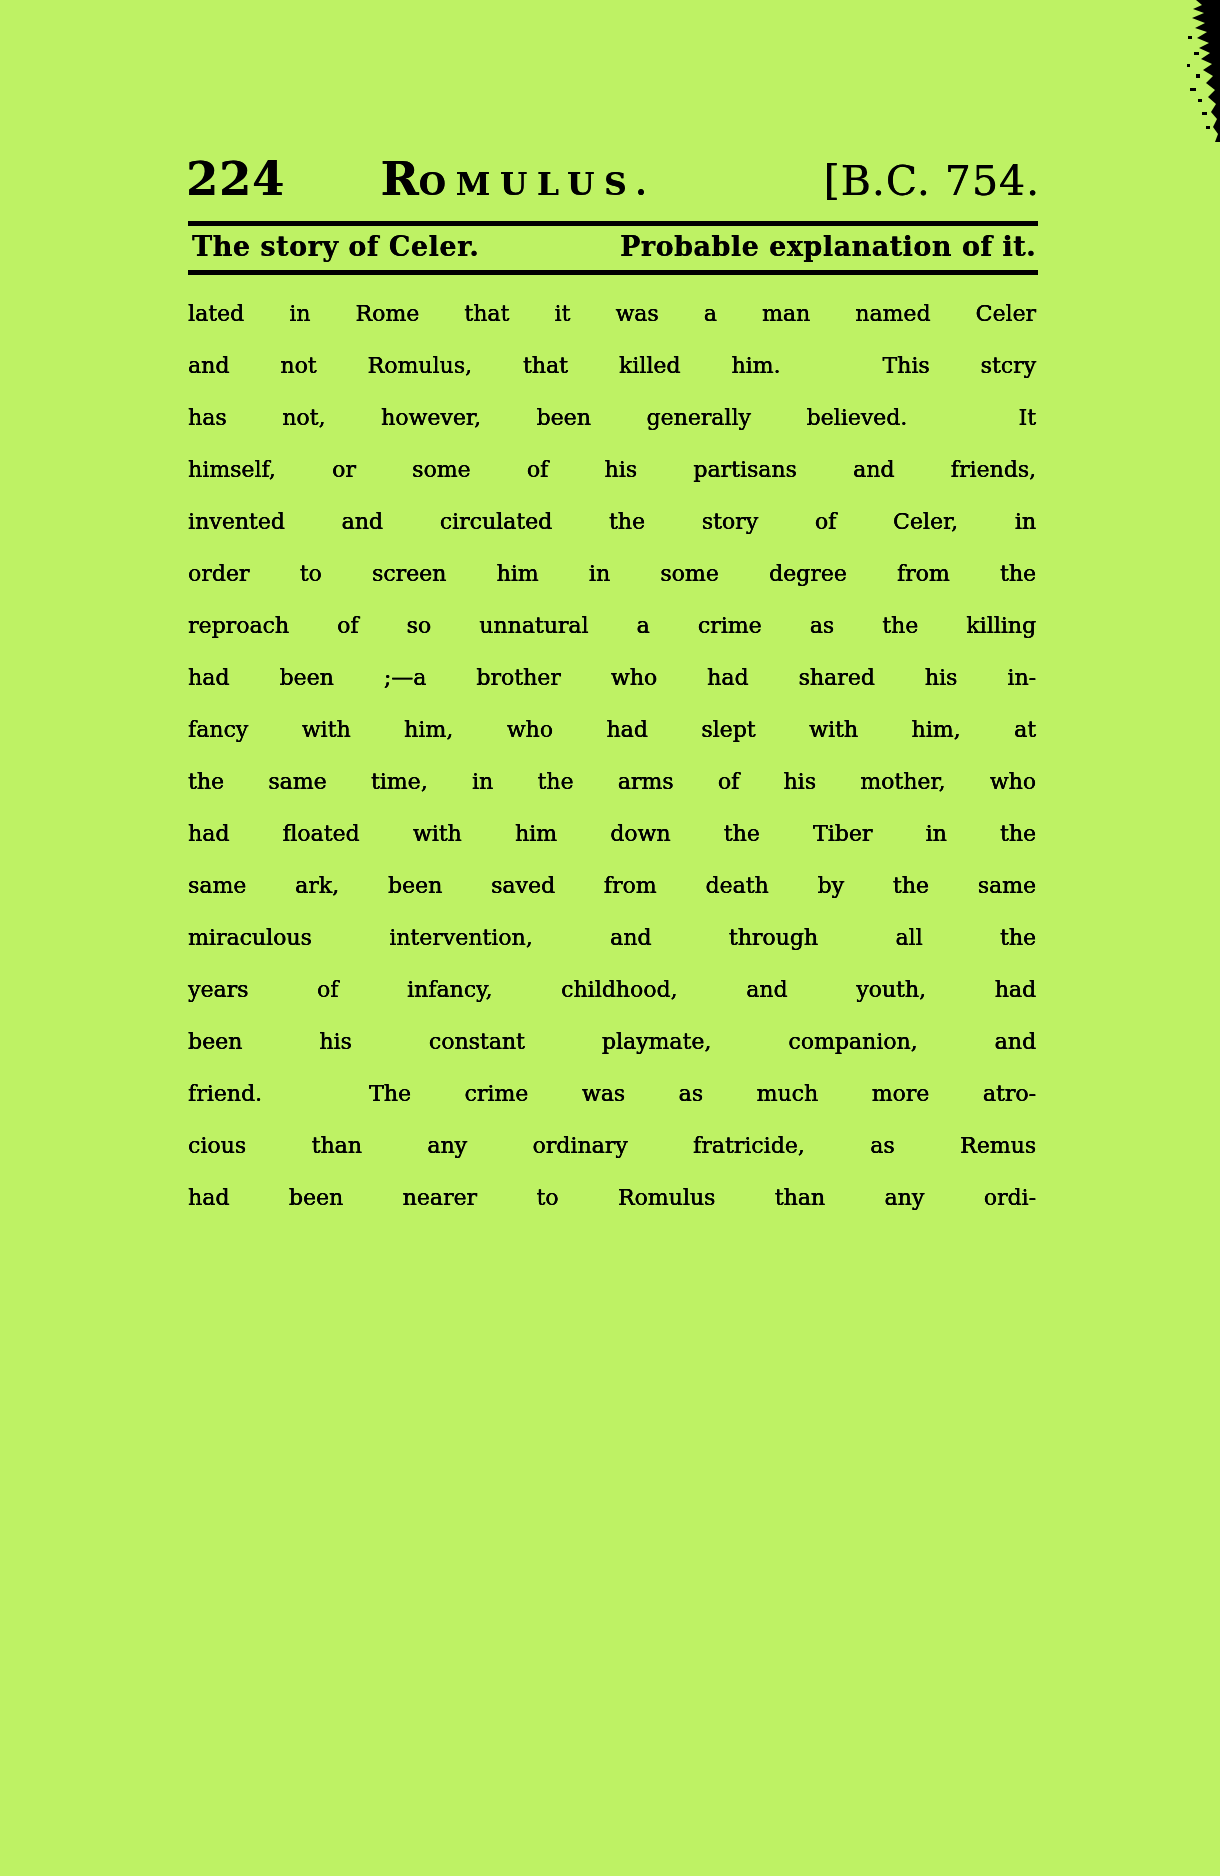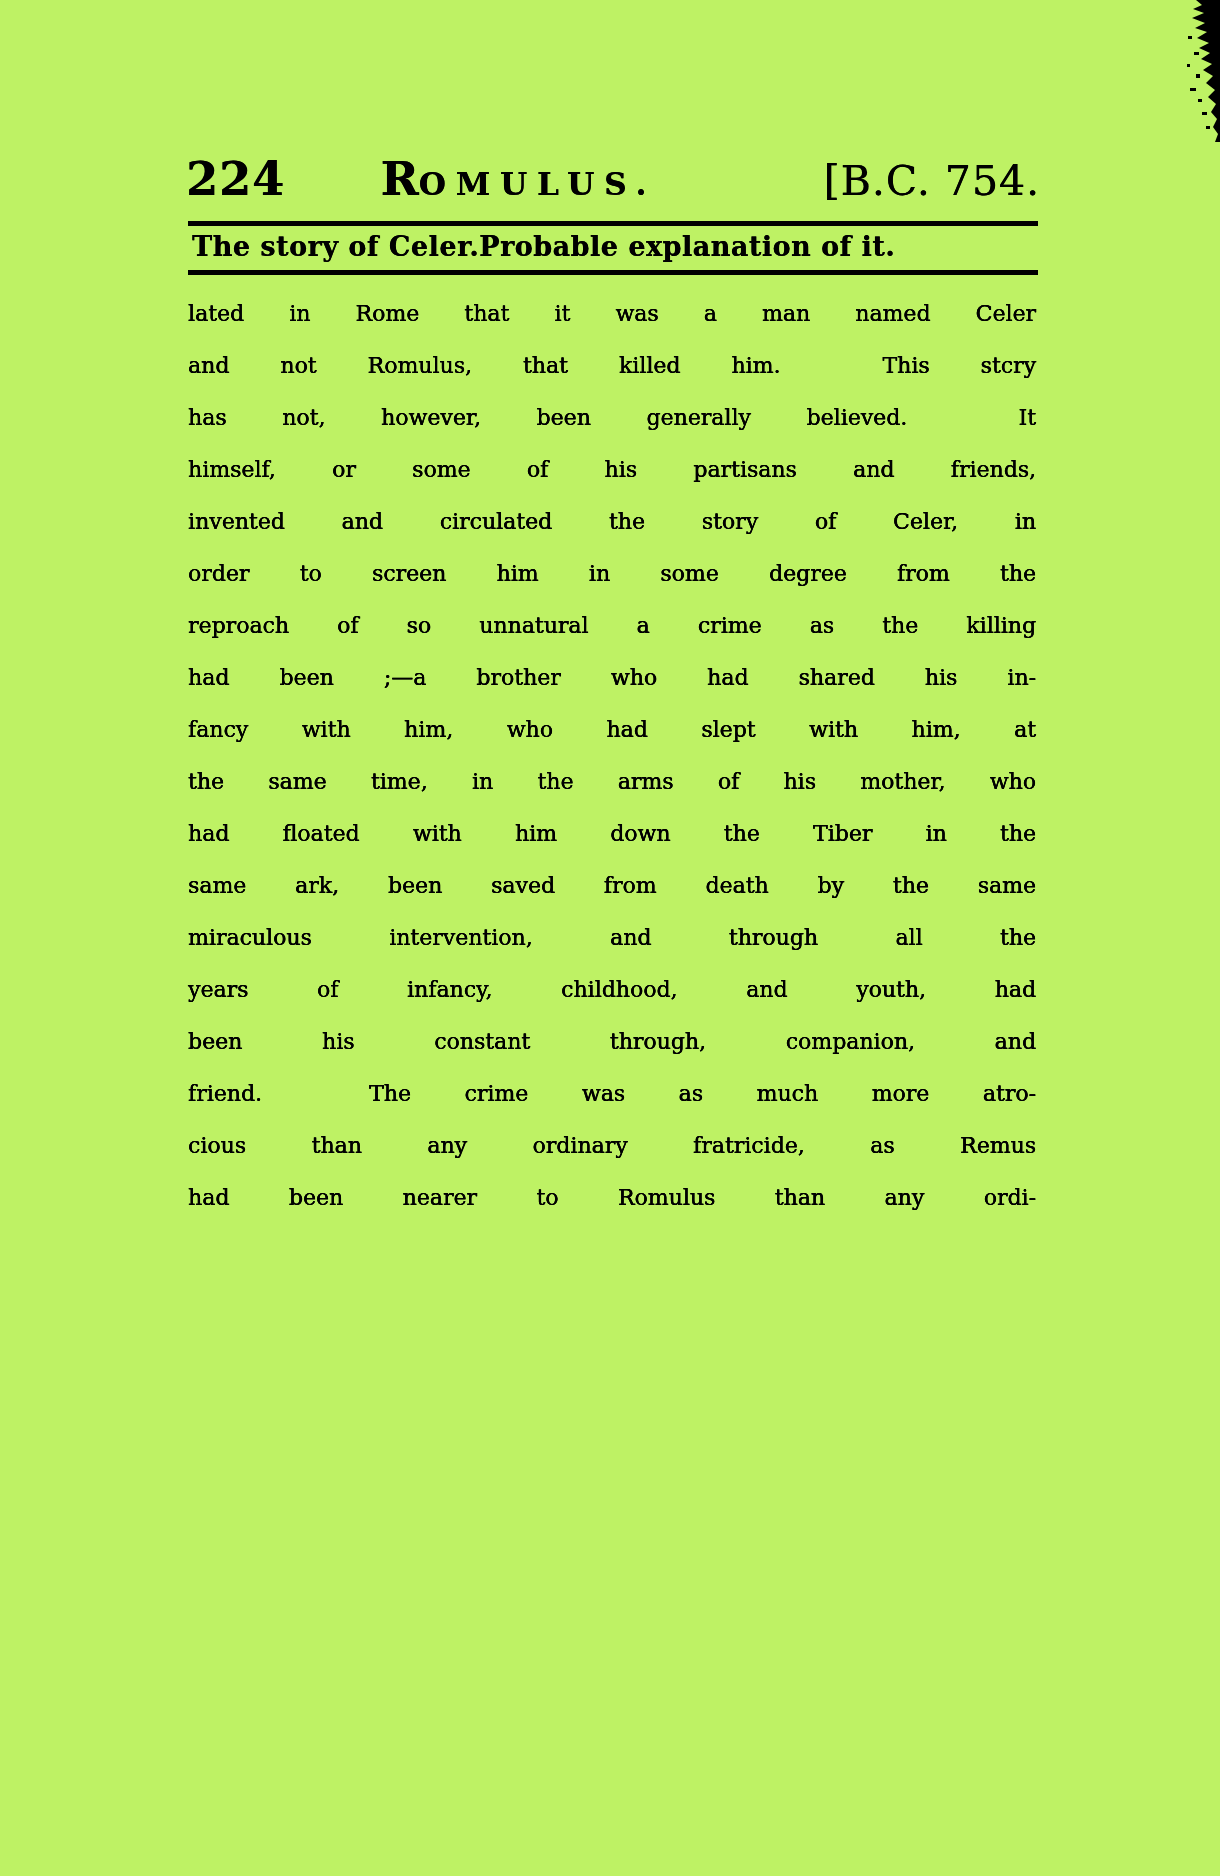--- a/index.html
+++ b/index.html
@@ -67,20 +67,21 @@
     background: #000000;
   }
   .rule-top { top: 221px; }
   .rule-bottom { top: 270px; }
   .subheads {
     position: absolute;
     top: 231px;
     left: 192px;
     width: 844px;
     display: flex;
+    justify-content: space-between;
     align-items: baseline;
   }
   .subhead {
     font-size: 27px;
     font-weight: bold;
     letter-spacing: 0.5px;
     text-shadow: 0.3px 0 0 #000;
   }
   .body-text {
     position: absolute;
@@ -140,19 +141,19 @@
       <div class="line">invented and circulated the story of Celer, in</div>
       <div class="line">order to screen him in some degree from the</div>
       <div class="line">reproach of so unnatural a crime as the killing</div>
       <div class="line">had been ;—a brother who had shared his in-</div>
       <div class="line">fancy with him, who had slept with him, at</div>
       <div class="line">the same time, in the arms of his mother, who</div>
       <div class="line">had floated with him down the Tiber in the</div>
       <div class="line">same ark, been saved from death by the same</div>
       <div class="line">miraculous intervention, and through all the</div>
       <div class="line">years of infancy, childhood, and youth, had</div>
-      <div class="line">been his constant through, companion, and</div>
+      <div class="line">been his constant playmate, companion, and</div>
       <div class="line">friend.&nbsp; The crime was as much more atro-</div>
       <div class="line">cious than any ordinary fratricide, as Remus</div>
       <div class="line">had been nearer to Romulus than any ordi-</div>
     </main>
 
 </div>
 
 </body></html>

